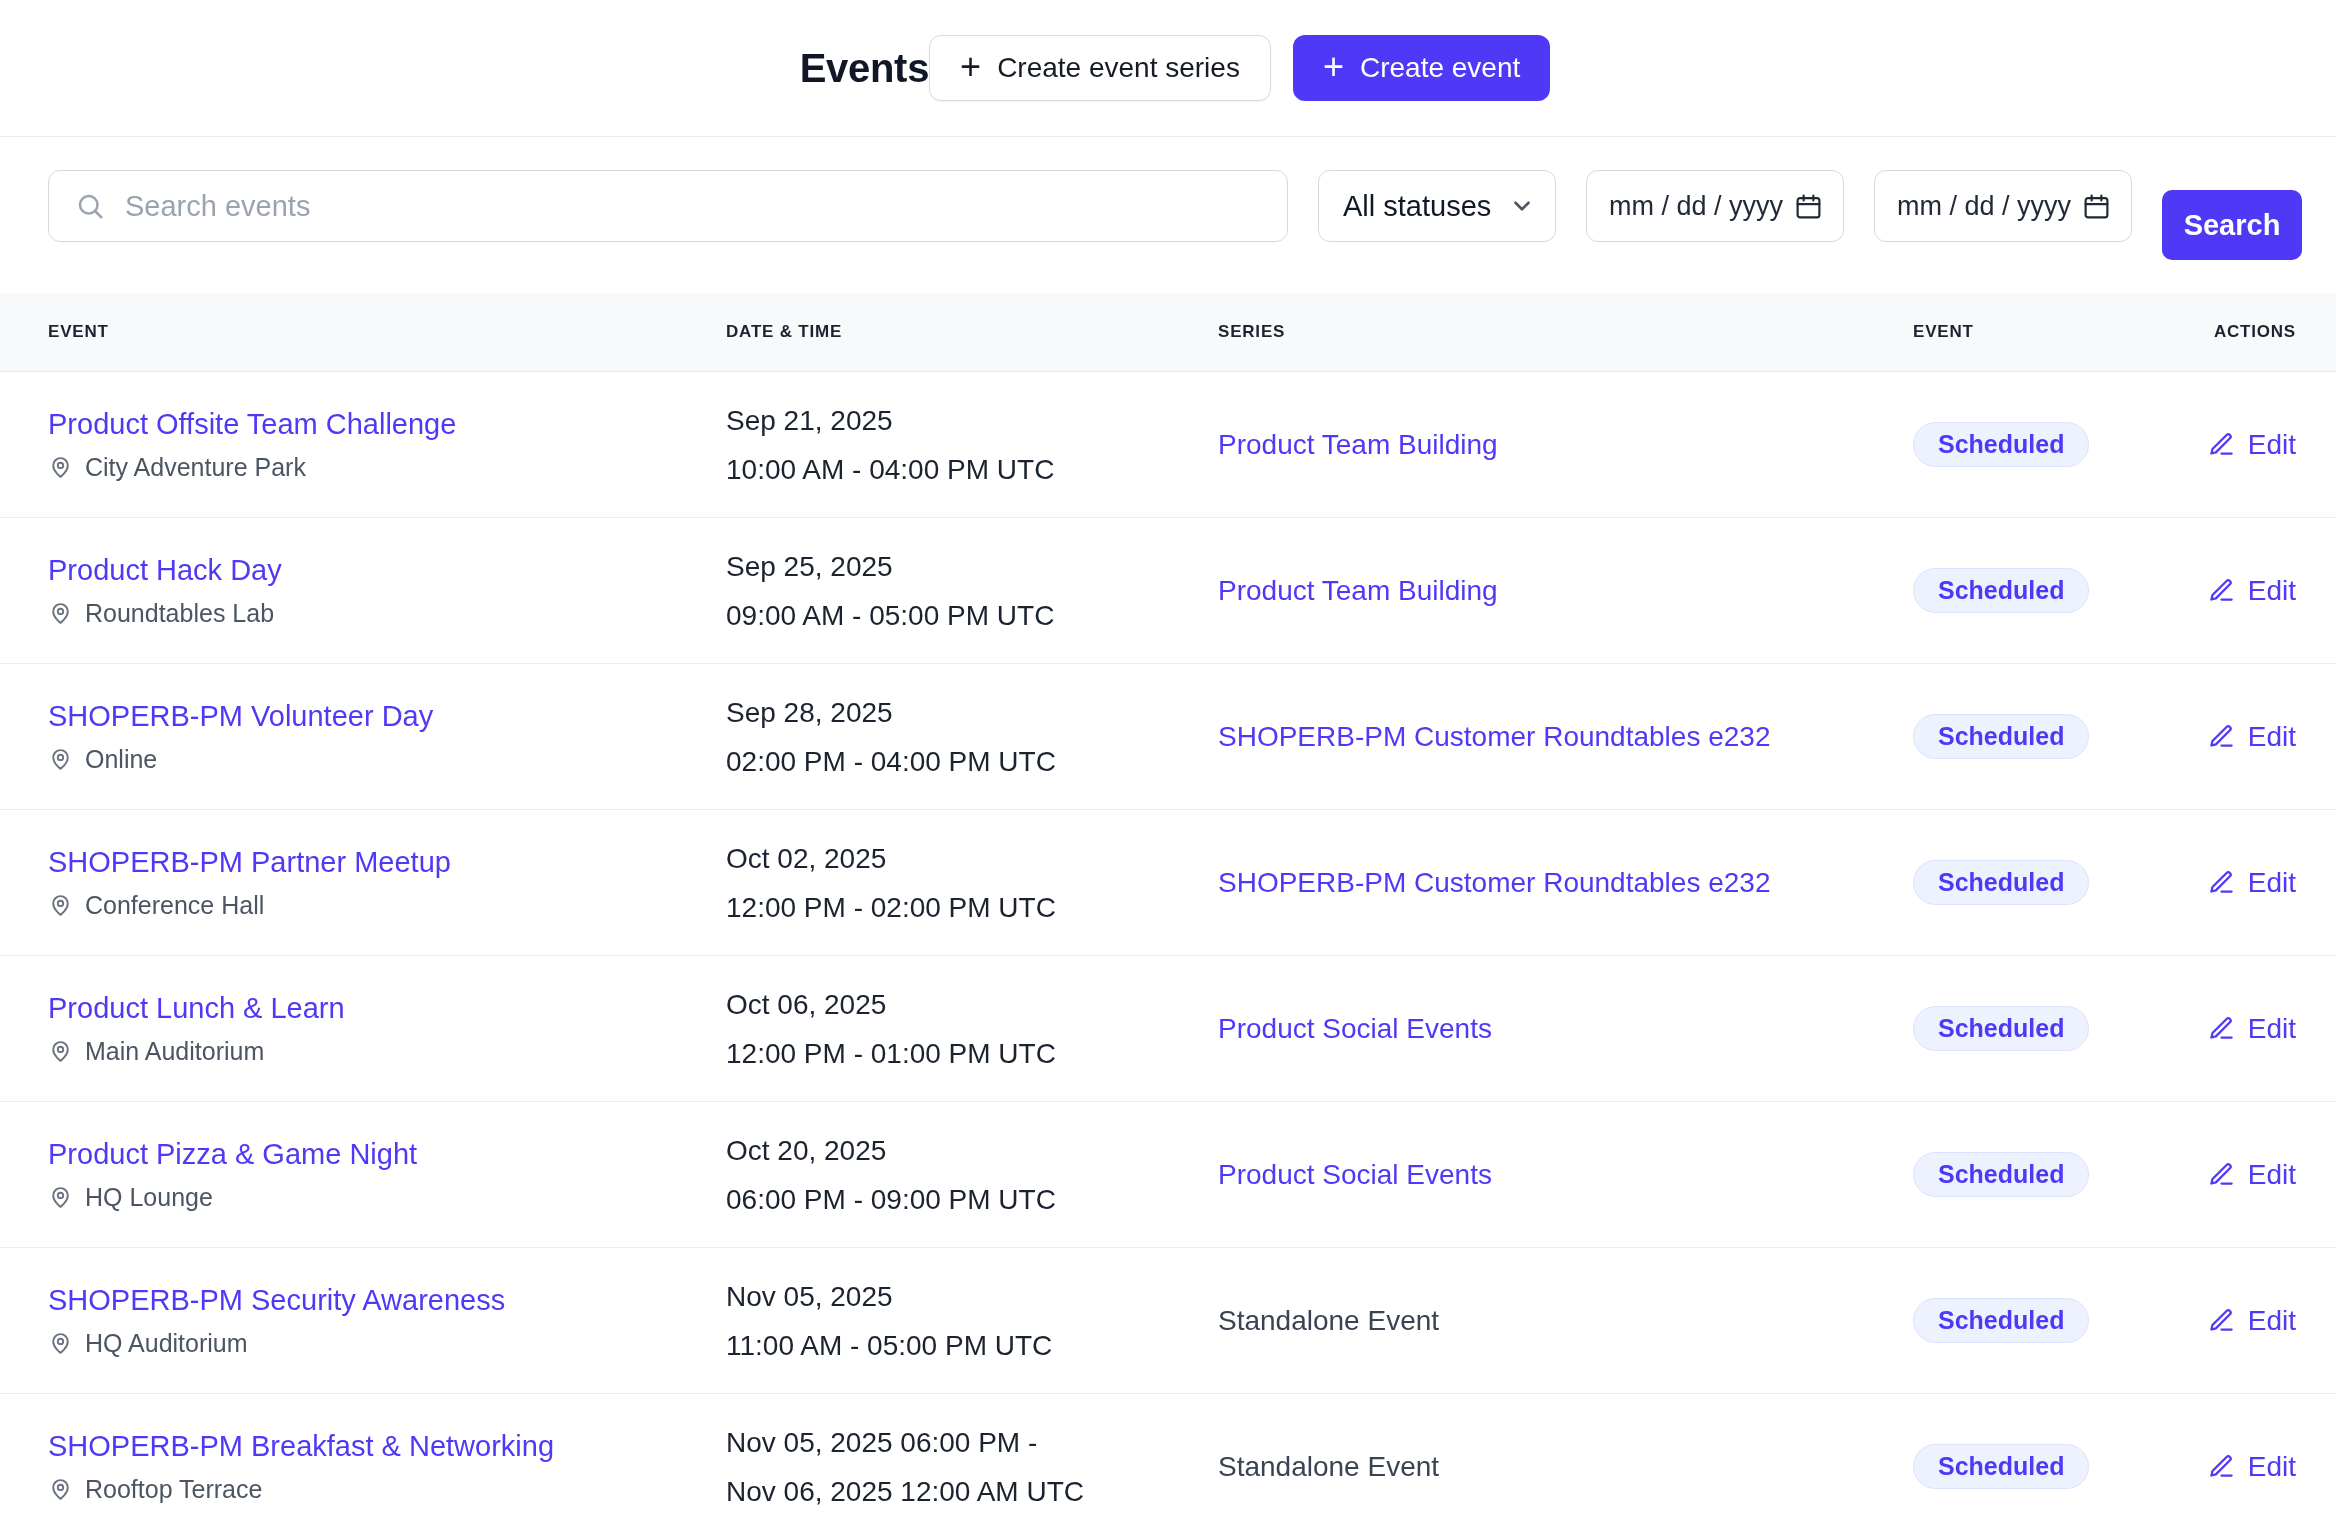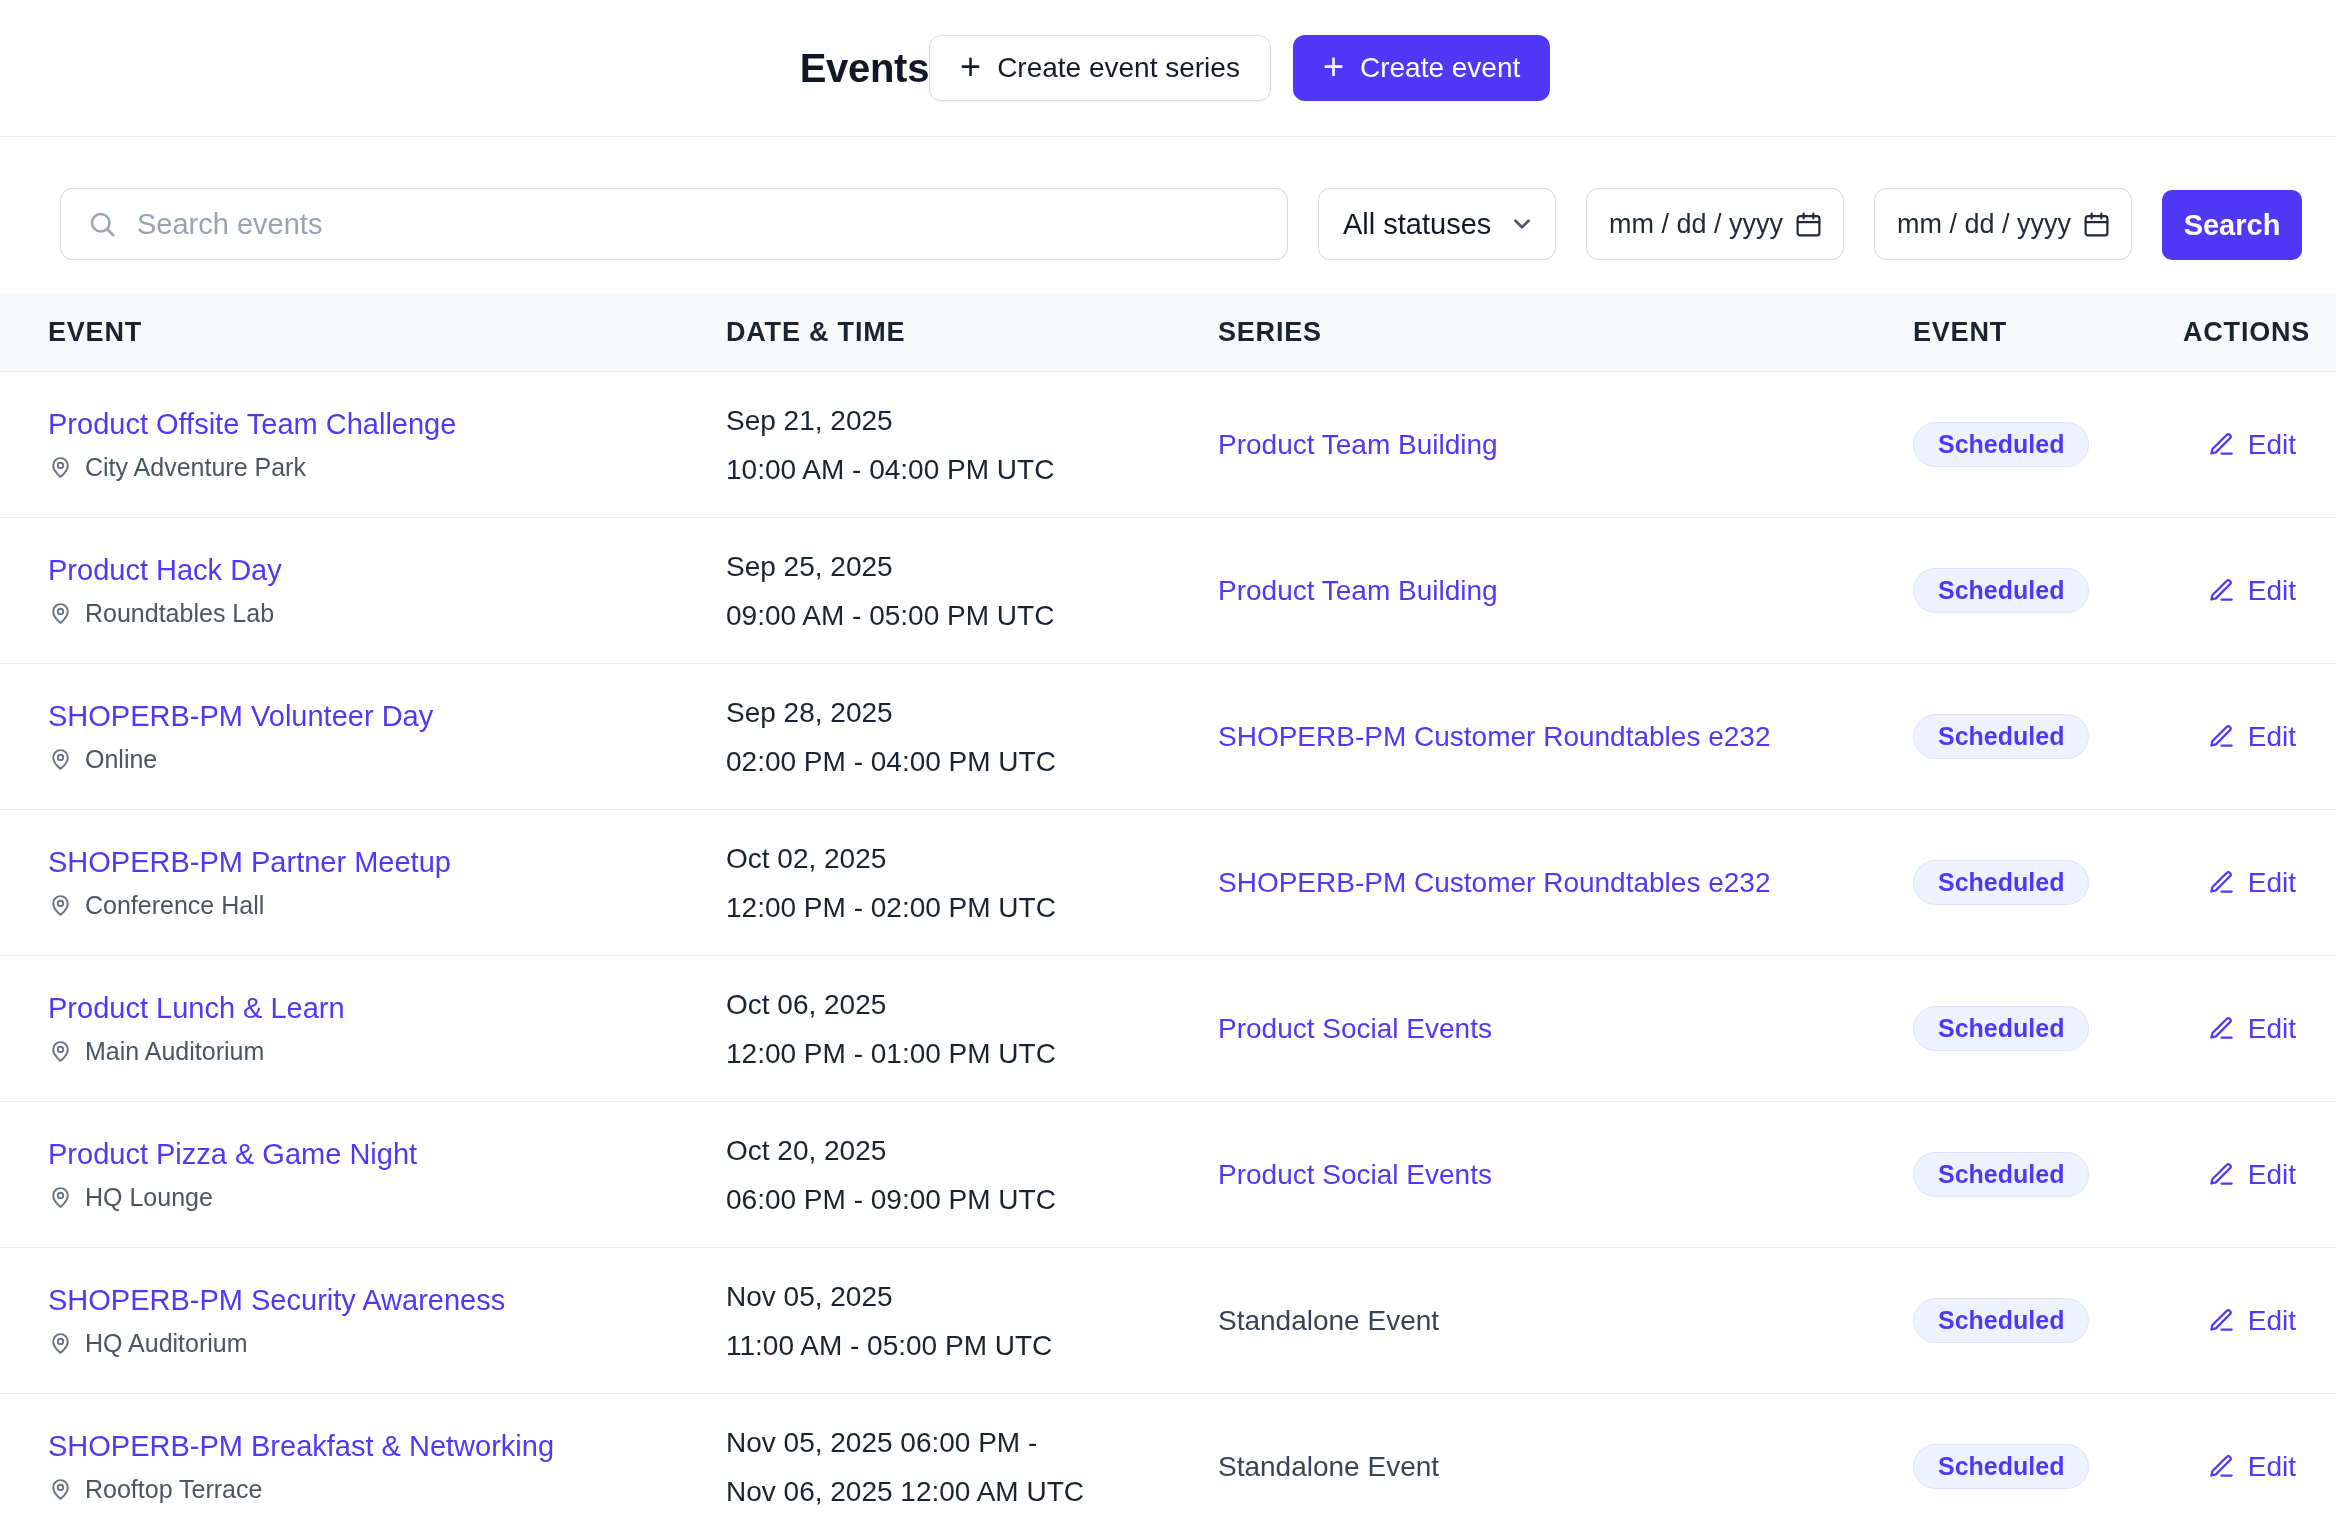--- a/index.html
+++ b/index.html
@@ -29,22 +29,22 @@
   .btn .plus { font-size: 36px; font-weight: 400; line-height: 1; margin-top: -3px; }
   .btn-secondary {
     background: #ffffff; color: #161b26;
     border: 1px solid #d6dae1;
     box-shadow: 0 1px 2px rgba(16,24,40,.05);
   }
   .btn-primary { background: var(--accent, #4f39f6); color: #ffffff; border: none; }
 
   
   .filters {
-    display: flex; align-items: flex-end; gap: 30px;
-    padding: 33px 34px 33px 60px;
+    display: flex; align-items: flex-start; gap: 30px;
+    padding: 33px 34px 33px 48px;
   }
   .search-box {
     flex: 1; height: 72px;
     border: 1px solid #d4d8df; border-radius: 12px;
     display: flex; align-items: center; gap: 20px;
     padding: 0 26px; background: #fff;
   }
   .search-box input {
     flex: 1; border: 0; outline: 0; background: transparent;
     font-size: 29px; color: #111827; font-family: inherit;
@@ -69,21 +69,21 @@
     display: grid;
     grid-template-columns: 678px 492px 695px 270px 1fr;
     padding: 0 40px 0 48px;
     align-items: center;
   }
   .thead {
     height: 79px;
     background: #f7f9fb;
     border-bottom: 1px solid #e7eaee;
   }
-  .th { font-size: 27px; font-weight: 700; color: #1b2330; letter-spacing: 0.8px; }
+  .th { font-size: 17px; font-weight: 700; color: #1b2330; letter-spacing: 0.8px; }
   .th-actions { text-align: right; }
 
   .tr { height: 146px; border-bottom: 1px solid #eceef1; }
   .td-event { display: flex; flex-direction: column; justify-content: center; }
   .event-title {
     font-size: 29px; font-weight: 400; color: var(--accent, #4f39f6);
     margin-bottom: 12px;
   }
   .loc { display: flex; align-items: center; gap: 12px; font-size: 25px; color: #4b5563; }
   .td-date { font-size: 28px; color: #1b2330; line-height: 49px; }

